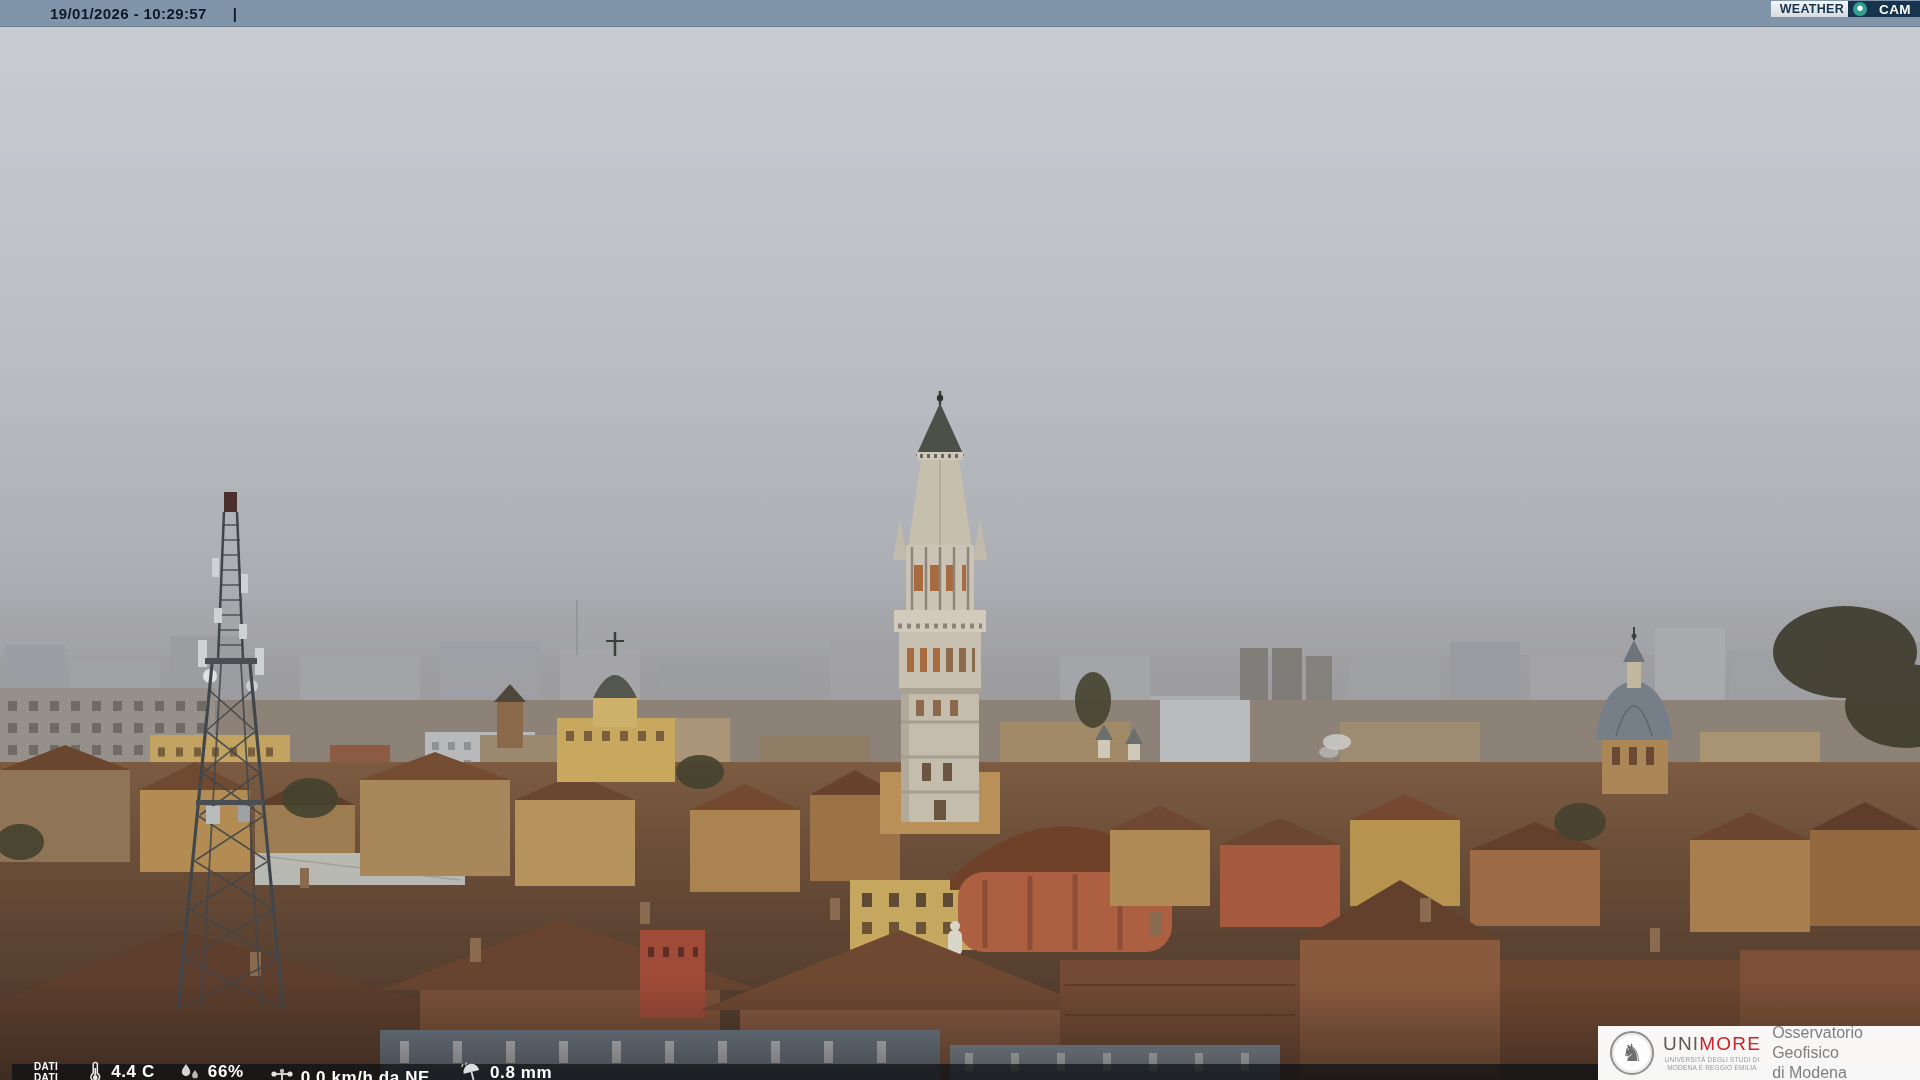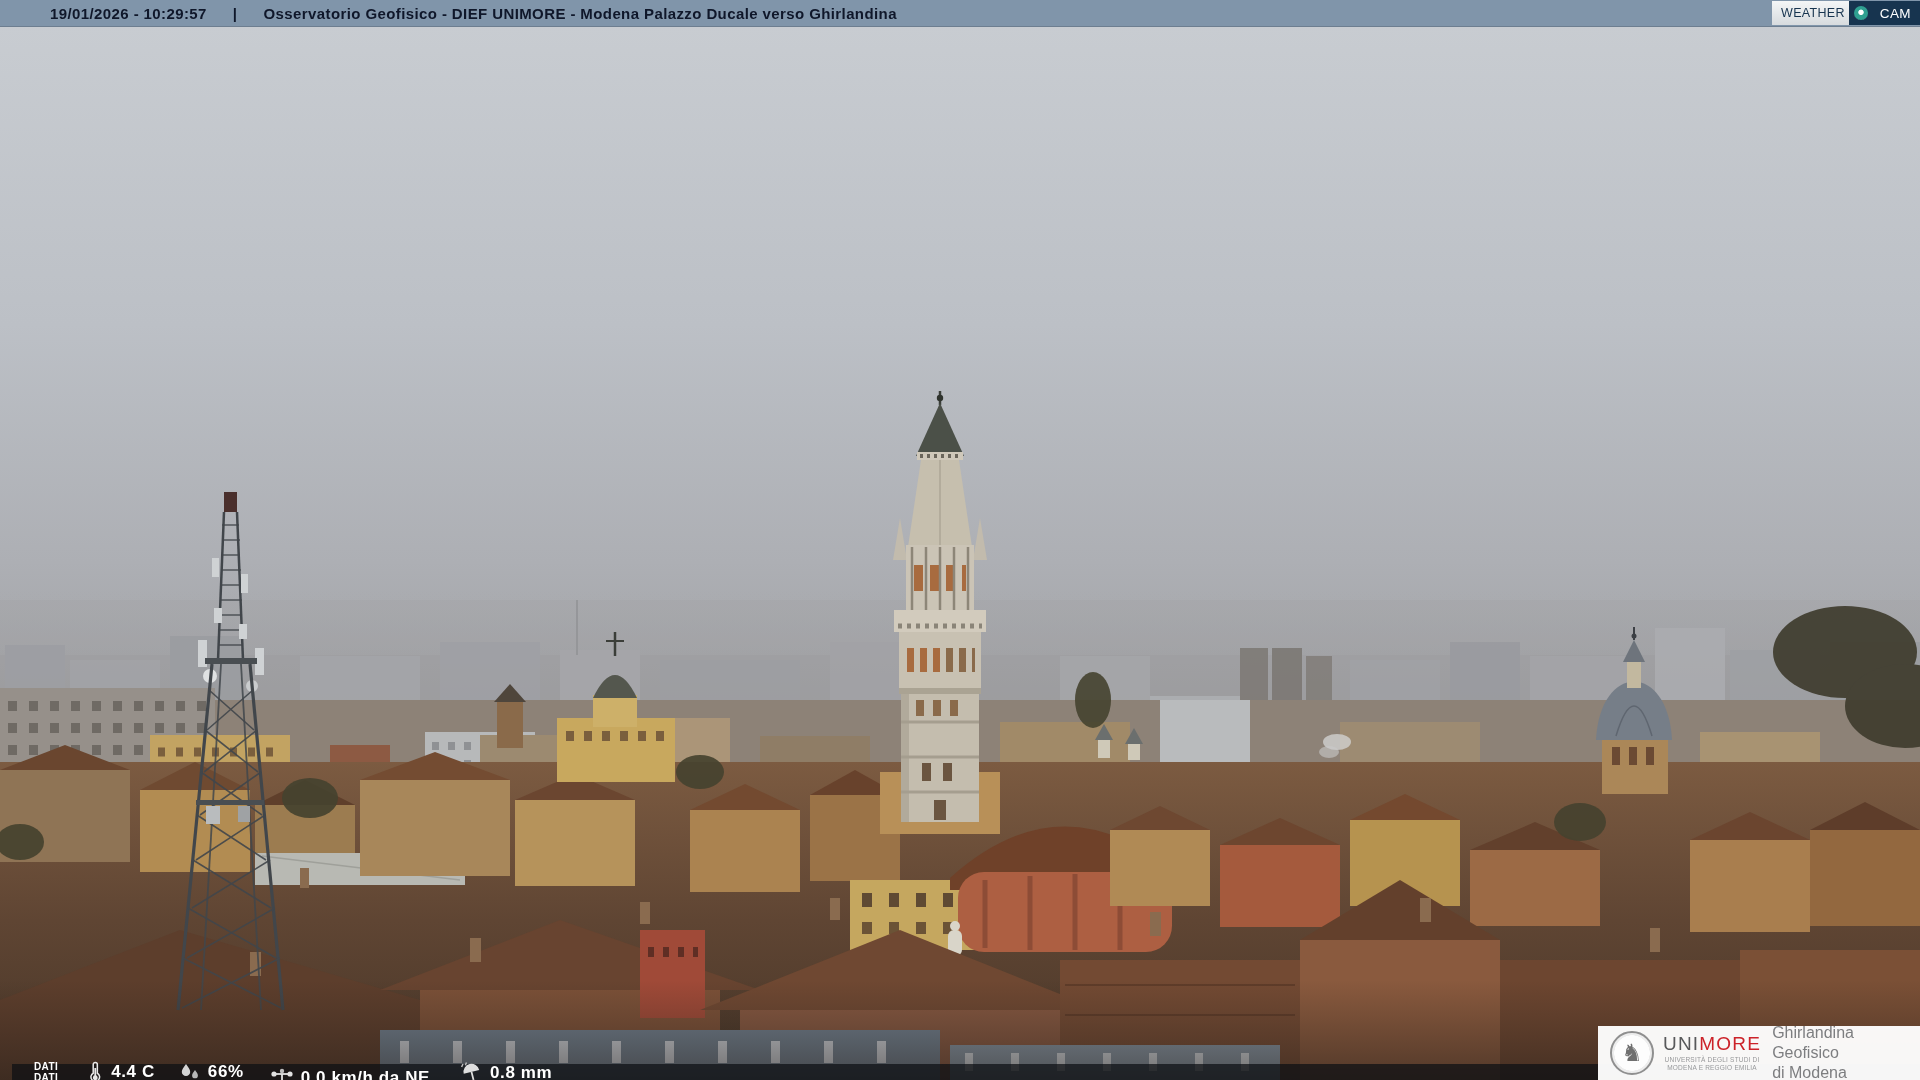--- a/index.html
+++ b/index.html
@@ -13,21 +13,21 @@
   
   .top-bar{
     position:absolute;top:0;left:0;width:100%;height:27px;background:#8095aa;
     box-shadow:inset 0 -1px 0 rgba(0,0,0,.15);
     display:flex;align-items:center;color:#0f172a;font-weight:700;
     font-size:15px;letter-spacing:.4px;z-index:5;white-space:nowrap;
   }
   .top-bar .dt{margin-left:50px;}
   .top-bar .sep{margin:0 26px;}
   
-  .wc-logo{position:absolute;top:1px;right:0;height:24px;display:flex;z-index:6;font-weight:400;}
+  .wc-logo{position:absolute;top:1px;right:0;height:16px;display:flex;z-index:6;font-weight:700;}
   .wc-left{background:linear-gradient(#f4f6f7,#d7dbde);color:#17344f;display:flex;align-items:center;
     padding:0 4px 0 9px;font-size:12.5px;letter-spacing:.3px;}
   .wc-right{background:#17344f;color:#fff;display:flex;align-items:center;gap:12px;
     padding:0 9px 0 5px;font-size:13.5px;letter-spacing:.4px;}
   .wc-dot{width:14px;height:14px;border-radius:50%;
     background:radial-gradient(circle at 50% 45%, #ffffff 0 22%, #2fa091 30% 72%, #e8f2f0 78%);}
 
   
   .meteo-bar{
     position:absolute;left:12px;bottom:0;width:100%;height:16px;
@@ -343,21 +343,20 @@
       <rect x="934" y="800" width="12" height="20" fill="#6b5540"></rect>
     </g>
 
     <rect x="0" y="980" width="1920" height="100" fill="url(#vig)"></rect>
   </svg>
   </div>
 
   <div class="top-bar">
     <span class="dt">19/01/2026 - 10:29:57</span>
     <span class="sep">|</span>
-    <span class="title">Osservatorio Geofisico - DIEF UNIMORE - Modena Palazzo Ducale verso Ghirlandina</span>
   </div>
 
   <div class="wc-logo">
     <span class="wc-left">WEATHER</span>
     <span class="wc-right">
       <span class="wc-dot"></span>
       <span>CAM</span>
     </span>
   </div>
 
@@ -415,18 +414,18 @@
       <span>♞</span>
     </div>
     <div class="uni-block">
       <div class="uni-word"><span>UNI</span><span class="more">MORE</span></div>
       <div class="uni-sub">
         <div>UNIVERSITÀ DEGLI STUDI DI</div>
         <div>MODENA E REGGIO EMILIA</div>
       </div>
     </div>
     <div class="obs-block">
-      <div>Ghirlandina Geofisico</div>
+      <div>Osservatorio Geofisico</div>
       <div>di Modena</div>
     </div>
   </div>
 
 </div>
 
 </body></html>

